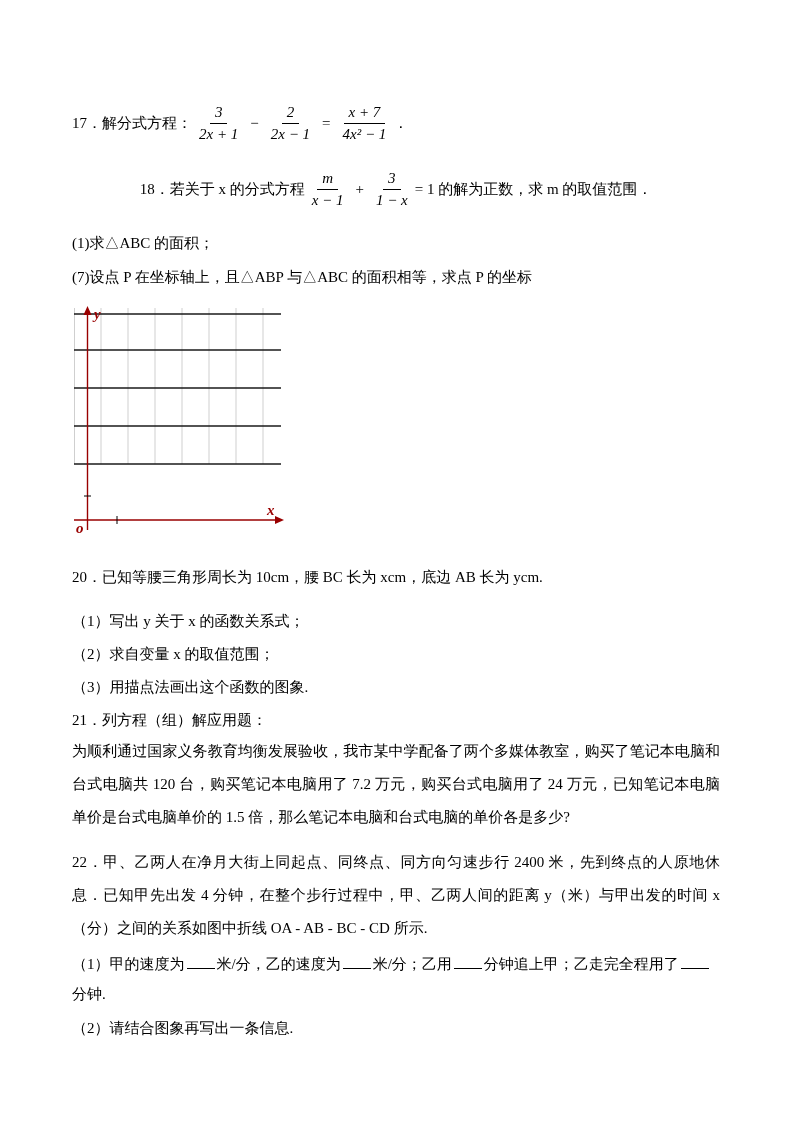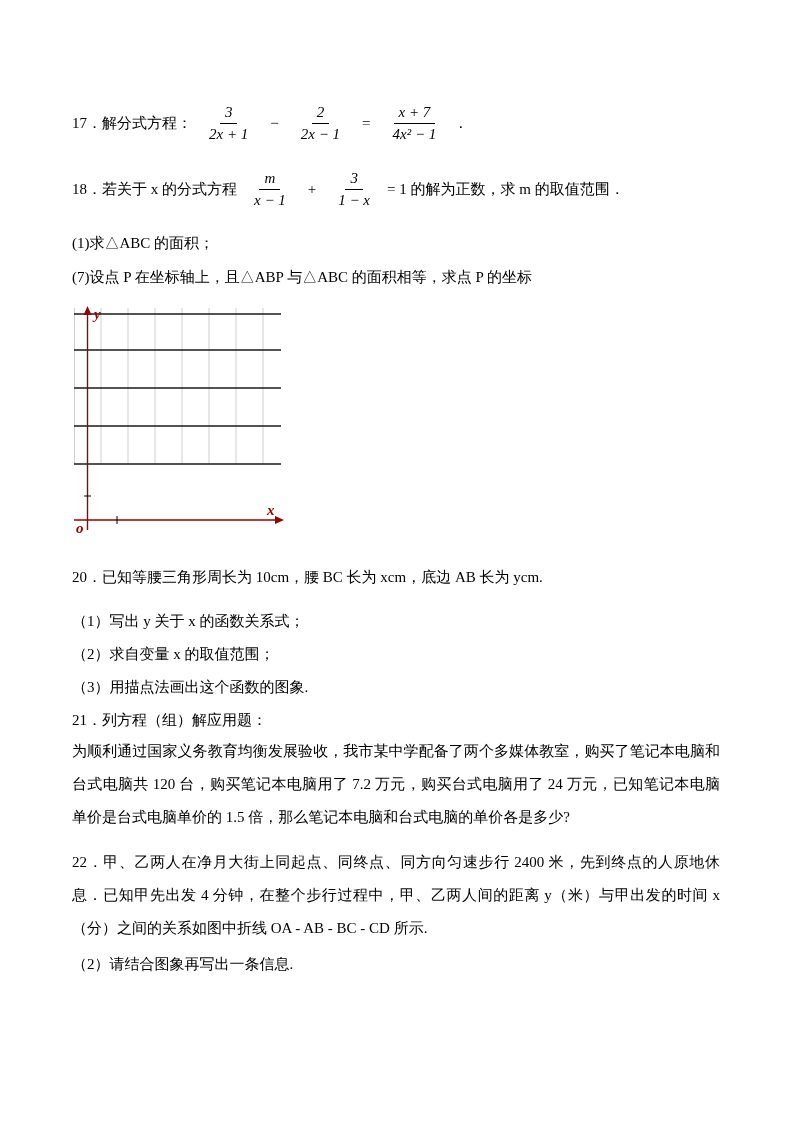--- a/index.html
+++ b/index.html
@@ -8,30 +8,30 @@
     width: 793px;
     height: 1122px;
     box-sizing: border-box;
     padding: 100px 73px 0 72px;
     font-family: "Liberation Serif", serif;
     font-size: 15px;
     color: #000;
     background: #fff;
     overflow: hidden;
   }
-  .frac-line { display:flex; align-items:center; height:46px;gap:10px; }
+  .frac-line { display:flex; align-items:center; height:46px; }
   .frac-line .txt { white-space:pre; }
   .op { margin:0 5px; }
   .frac { display:inline-flex; flex-direction:column; align-items:center; line-height:1.25; font-style:italic; margin:0 2px; }
   .frac .num { display:block; border-bottom:1px solid #000; padding:0 5px 1px; text-align:center; }
   .frac .den { display:block; padding:1px 5px 0; text-align:center; }
   .line { line-height:26px; margin:0; }
   .para { text-align:justify; line-height:33px; margin:0; }
   #p17 { margin-bottom:20px; }
-  #p18 { margin-bottom:18px; }
+  #p18 { margin-bottom:18px;justify-content:center; }
   .p19-title { margin-bottom:9px; }
   .p19-item { margin-bottom:8px; }
   .figure { margin:16px 0 26px 2px; }
   .p20-title { margin-bottom:18px; }
   .p20-item { margin-bottom:7px; }
   .p21-title { margin:6px 0 2px; }
   .p22-body { margin-top:12px; }
   .q1 { line-height:30px; margin-top:4px; }
   .q2 { line-height:30px; margin-top:4px; }
   .blank { display:inline-block; width:28px; height:14px; border-bottom:1px solid #000; margin:0 2px; vertical-align:baseline; }
@@ -115,15 +115,18 @@
 
   <p class="line p20-title">20．已知等腰三角形周长为 10cm，腰 BC 长为 xcm，底边 AB 长为 ycm.</p>
   <p class="line p20-item">（1）写出 y 关于 x 的函数关系式；</p>
   <p class="line p20-item">（2）求自变量 x 的取值范围；</p>
   <p class="line p20-item">（3）用描点法画出这个函数的图象.</p>
 
   <p class="line p21-title">21．列方程（组）解应用题：</p>
   <p class="para">为顺利通过国家义务教育均衡发展验收，我市某中学配备了两个多媒体教室，购买了笔记本电脑和台式电脑共 120 台，购买笔记本电脑用了 7.2 万元，购买台式电脑用了 24 万元，已知笔记本电脑单价是台式电脑单价的 1.5 倍，那么笔记本电脑和台式电脑的单价各是多少?</p>
 
   <p class="para p22-body">22．甲、乙两人在净月大街上同起点、同终点、同方向匀速步行 2400 米，先到终点的人原地休息．已知甲先出发 4 分钟，在整个步行过程中，甲、乙两人间的距离 y（米）与甲出发的时间 x（分）之间的关系如图中折线 OA - AB - BC - CD 所示.</p>
+  <p class="line q1">
+    <span>（1）甲的速度为</span><span class="blank"></span><span>米/分，乙的速度为</span><span class="blank"></span><span>米/分；乙用</span><span class="blank"></span><span>分钟追上甲；乙走完全程用了</span><span class="blank"></span><span>分钟.</span>
+  </p>
   <p class="line q2">（2）请结合图象再写出一条信息.</p>
 
 </div>
 
 </body></html>

